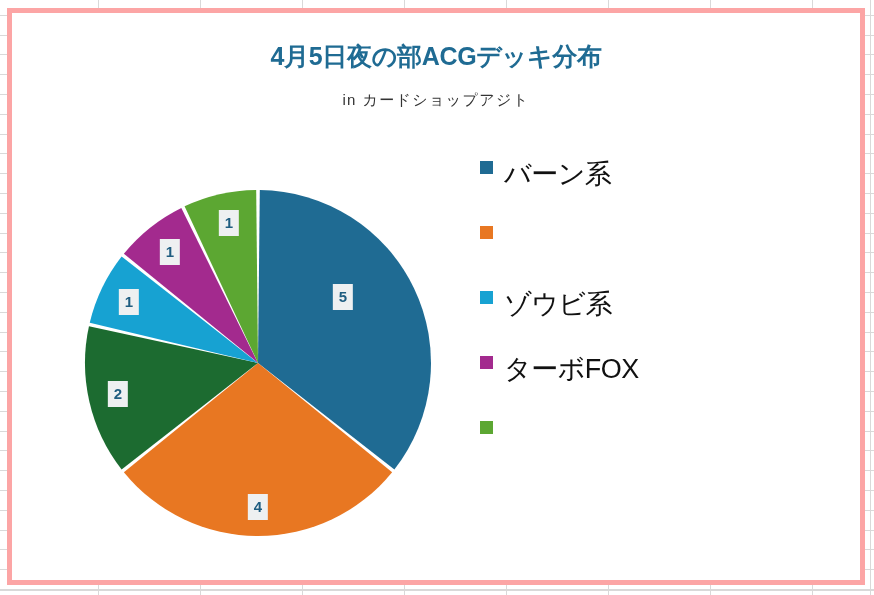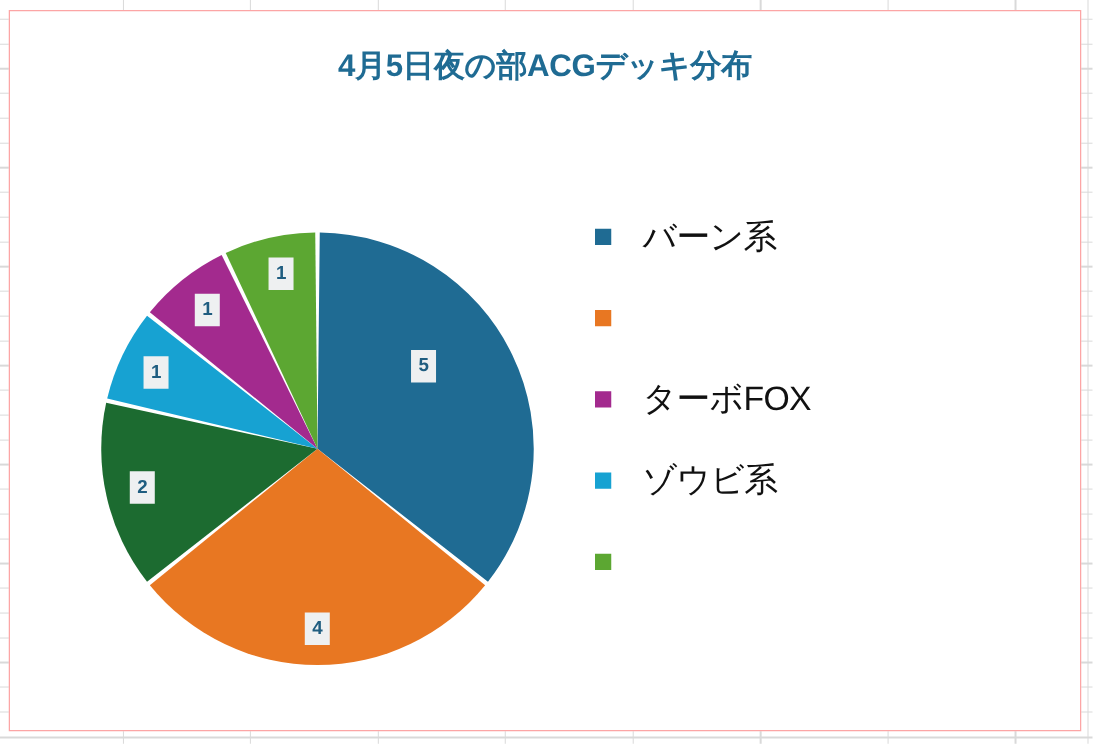--- a/index.html
+++ b/index.html
@@ -17,21 +17,21 @@
       repeating-linear-gradient(to right, #d9d9d9 0 1px, transparent 1px 102px),
       repeating-linear-gradient(to bottom, #d9d9d9 0 1px, transparent 1px 19.8px);
     background-position:-4px -5px;
   }
   
   #chart-frame{
     position:absolute;
     left:7px;top:8px;
     width:858px;height:577px;
     background:#ffffff;
-    border:1px solid #fca5a5;
+    border:5px solid #fca5a5;
     box-sizing:border-box;
   }
   
   #chart-title{
     position:absolute;left:0;right:0;top:27px;
     text-align:center;
     font-size:25px;
     font-weight:bold;
     color:#1f6b93;
     letter-spacing:-0.3px;
@@ -68,23 +68,21 @@
     text-align:center;
   }
   
   #legend{
     position:absolute;
     left:468px;top:148px;
     width:320px;
   }
   .legend-item{
     display:flex;
-    align-items:center;
     height:65px;
-    gap:14px;
   }
   .legend-swatch{
     width:13px;height:13px;
     flex:0 0 13px;
     margin-right:11px;
   }
   .legend-label{
     font-size:27px;
     color:#111111;
     line-height:1;
@@ -94,20 +92,21 @@
 </style>
 </head>
 <body>
 
 <div id="sheet-grid"></div>
 
 <div id="chart-frame">
 
   <div id="chart-title">4月5日夜の部ACGデッキ分布</div>
 
+  <div id="chart-subtitle">in カードショップアジト</div>
 
   <div id="pie-wrap">
     <svg id="pie-svg" viewBox="0 0 356 356">
       <g id="pie-slices">
           <path d="M 178 178 L 179.81 5.01 A 173 173 0 0 1 314.38 284.44 Z" fill="#1f6b93"></path>
           <path d="M 178 178 L 312.12 287.27 A 173 173 0 0 1 43.88 287.27 Z" fill="#e87722"></path>
           <path d="M 178 178 L 41.62 284.44 A 173 173 0 0 1 8.94 141.27 Z" fill="#1c6b30"></path>
           <path d="M 178 178 L 9.75 137.74 A 173 173 0 0 1 41.62 71.56 Z" fill="#17a2d2"></path>
           <path d="M 178 178 L 43.88 68.73 A 173 173 0 0 1 101.31 22.93 Z" fill="#a32a8e"></path>
           <path d="M 178 178 L 104.57 21.35 A 173 173 0 0 1 176.19 5.01 Z" fill="#5ca732"></path>
@@ -125,25 +124,25 @@
 
   <div id="legend">
       <div class="legend-item">
         <span class="legend-swatch" style="background: rgb(31, 107, 147);"></span>
         <span class="legend-label">バーン系</span>
       </div>
       <div class="legend-item">
         <span class="legend-swatch" style="background: rgb(232, 119, 34);"></span>
       </div>
       <div class="legend-item">
+        <span class="legend-swatch" style="background: rgb(23, 162, 210);"></span>
+        <span class="legend-label">ゾウビ系</span>
+      </div>
+      <div class="legend-item">
         <span class="legend-swatch" style="background: rgb(163, 42, 142);"></span>
         <span class="legend-label">ターボFOX</span>
-      </div>
-      <div class="legend-item">
-        <span class="legend-swatch" style="background: rgb(23, 162, 210);"></span>
-        <span class="legend-label">ゾウビ系</span>
       </div>
       <div class="legend-item">
         <span class="legend-swatch" style="background: rgb(92, 167, 50);"></span>
       </div>
     </div>
 
 </div>
 
 </body></html>

